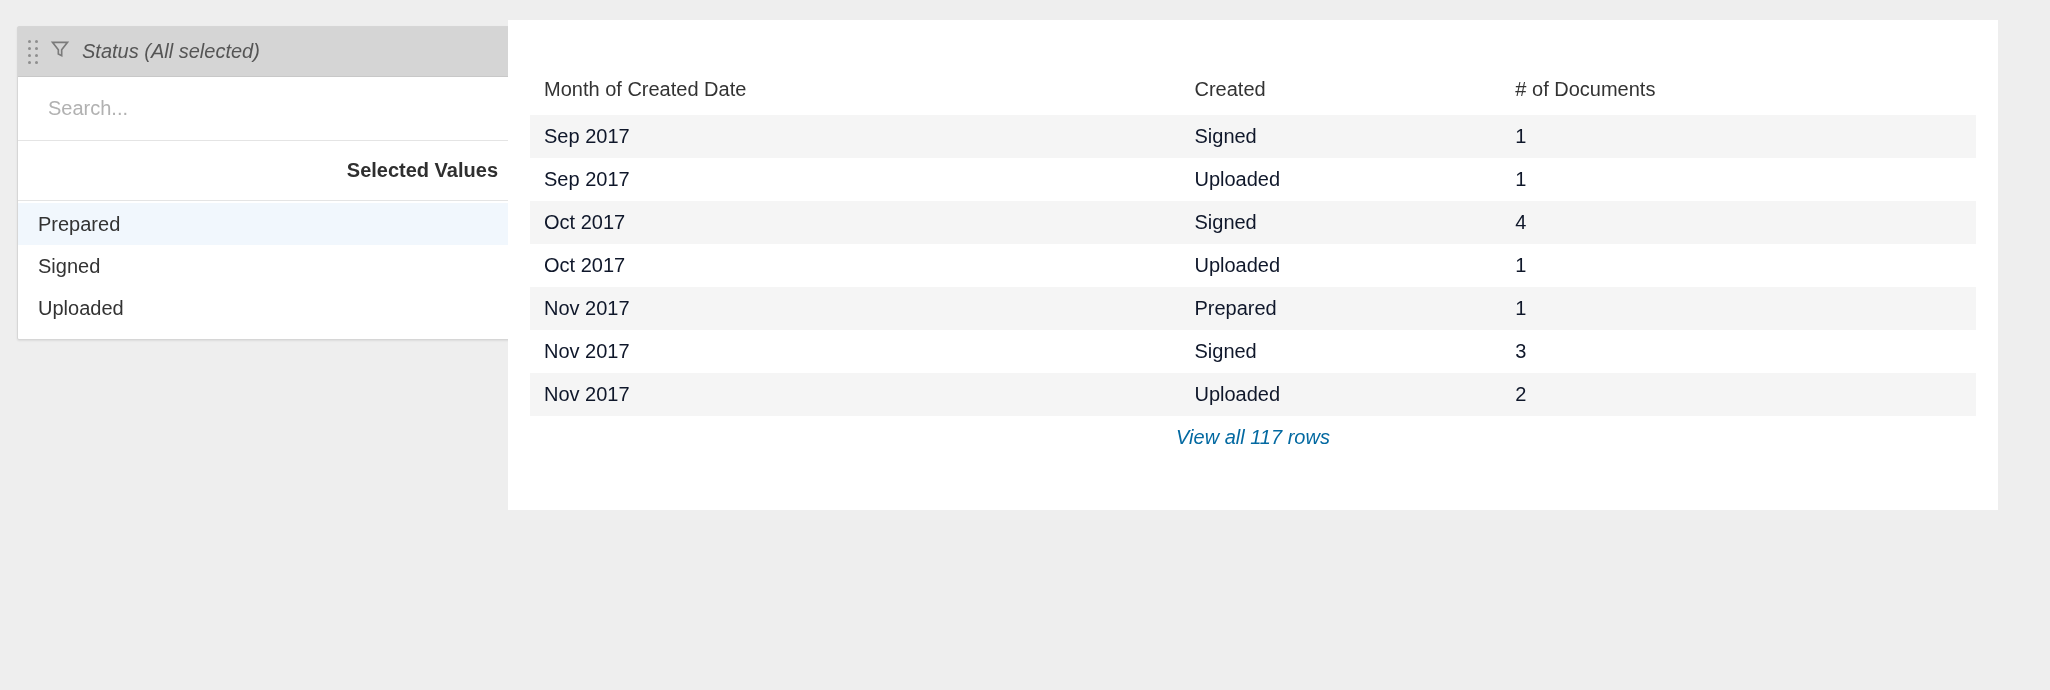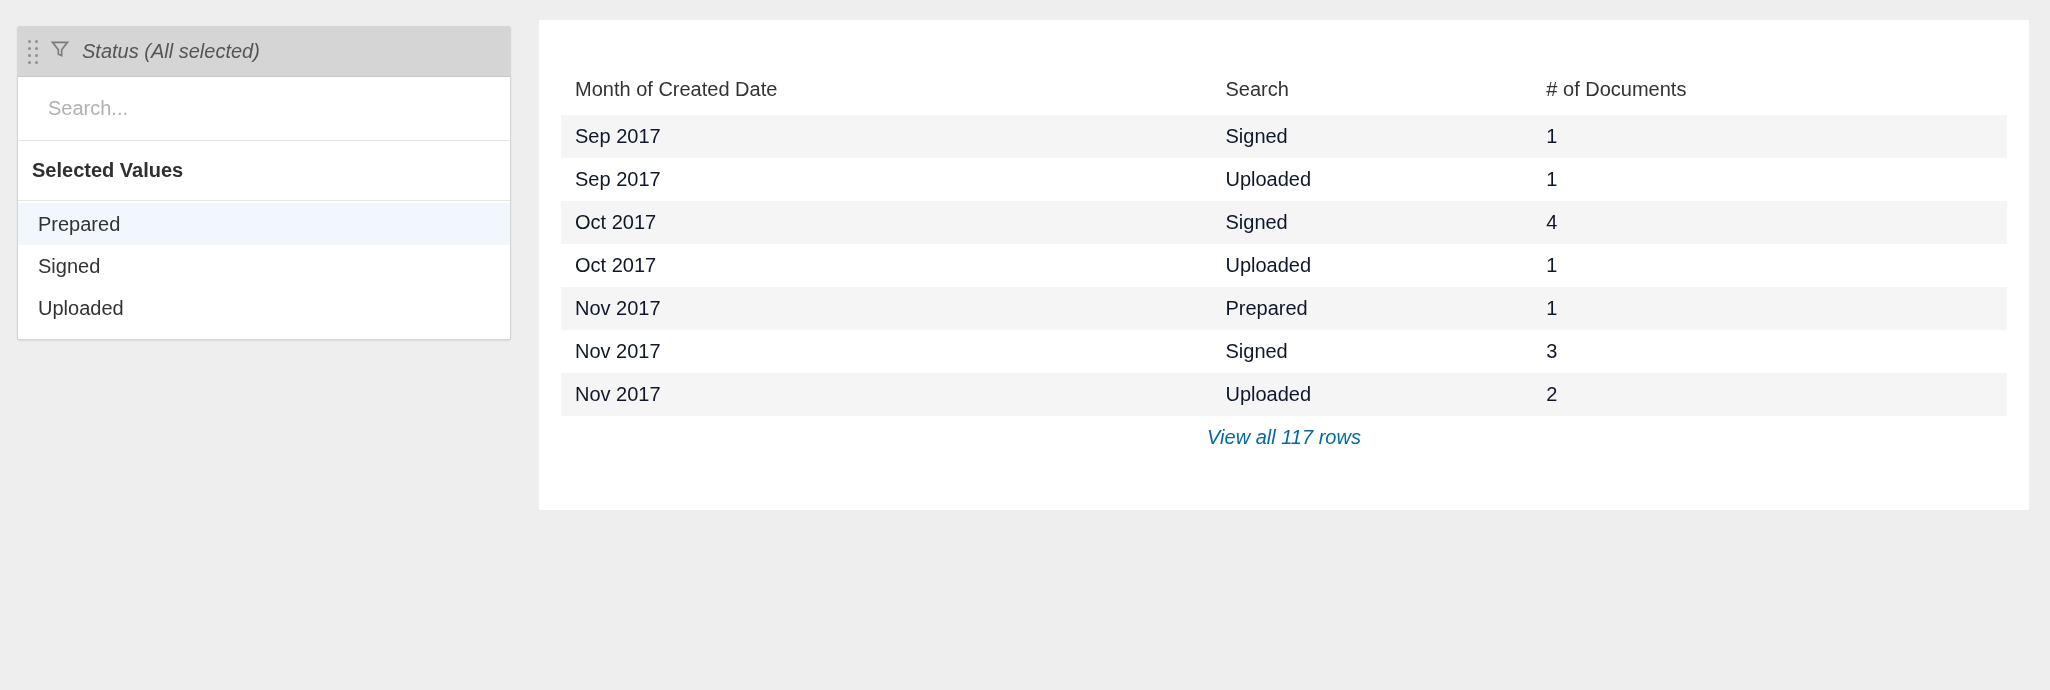--- a/index.html
+++ b/index.html
@@ -75,39 +75,40 @@
     padding: 10px 0;
     background: transparent;
   }
   .search-input::placeholder { color: #b1b1b1; }
   .selected-heading {
     padding: 18px 12px 18px 14px;
     font-weight: 700;
     font-size: 20px;
     color: #2f2f2f;
     border-bottom: 1px solid #e4e4e4;
+    text-align: right;
   }
   .value-list {
     padding: 2px 0 10px 0;
   }
   .value-item {
     padding: 6px 14px 6px 20px;
     font-size: 20px;
     color: #333;
     cursor: pointer;
     line-height: 1.5;
   }
   .value-item.highlight {
     background: #f1f7fd;
   }
 
   
   .table-panel {
     position: absolute;
-    left: 539px;
+    left: 508px;
     top: 20px;
     width: 1490px;
     height: 490px;
     background: #ffffff;
     padding: 48px 22px 30px 22px;
   }
   .data-table {
     width: 100%;
     border-collapse: separate;
     border-spacing: 0 0;
@@ -171,21 +172,21 @@
         <div class="value-item">Signed</div>
         <div class="value-item">Uploaded</div>
       </div>
   </div>
 
   <div class="table-panel">
     <table class="data-table">
       <thead>
         <tr>
           <th>Month of Created Date</th>
-          <th>Search</th>
+          <th>Created</th>
           <th class="num"># of Documents</th>
         </tr>
       </thead>
       <tbody id="table-body">
           <tr class="alt">
             <td>Sep 2017</td>
             <td>Signed</td>
             <td class="num">1</td>
           </tr>
           <tr>

